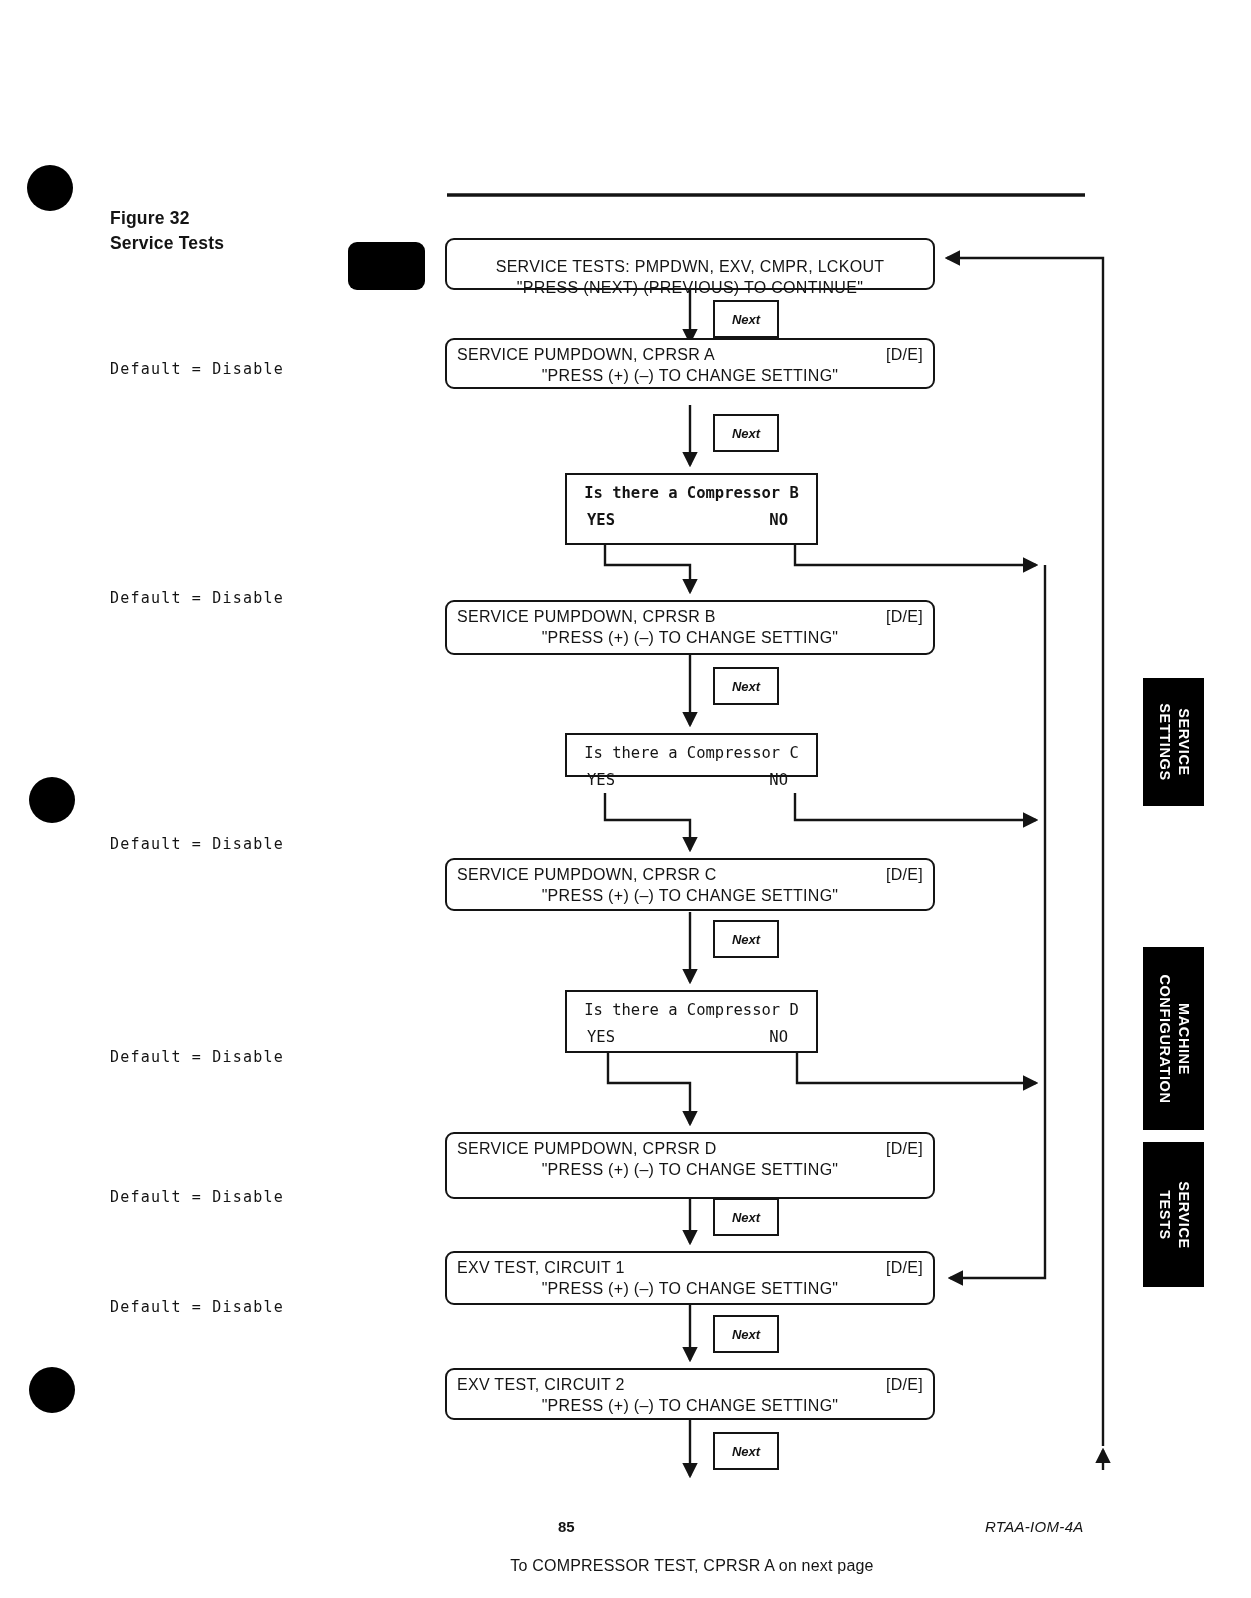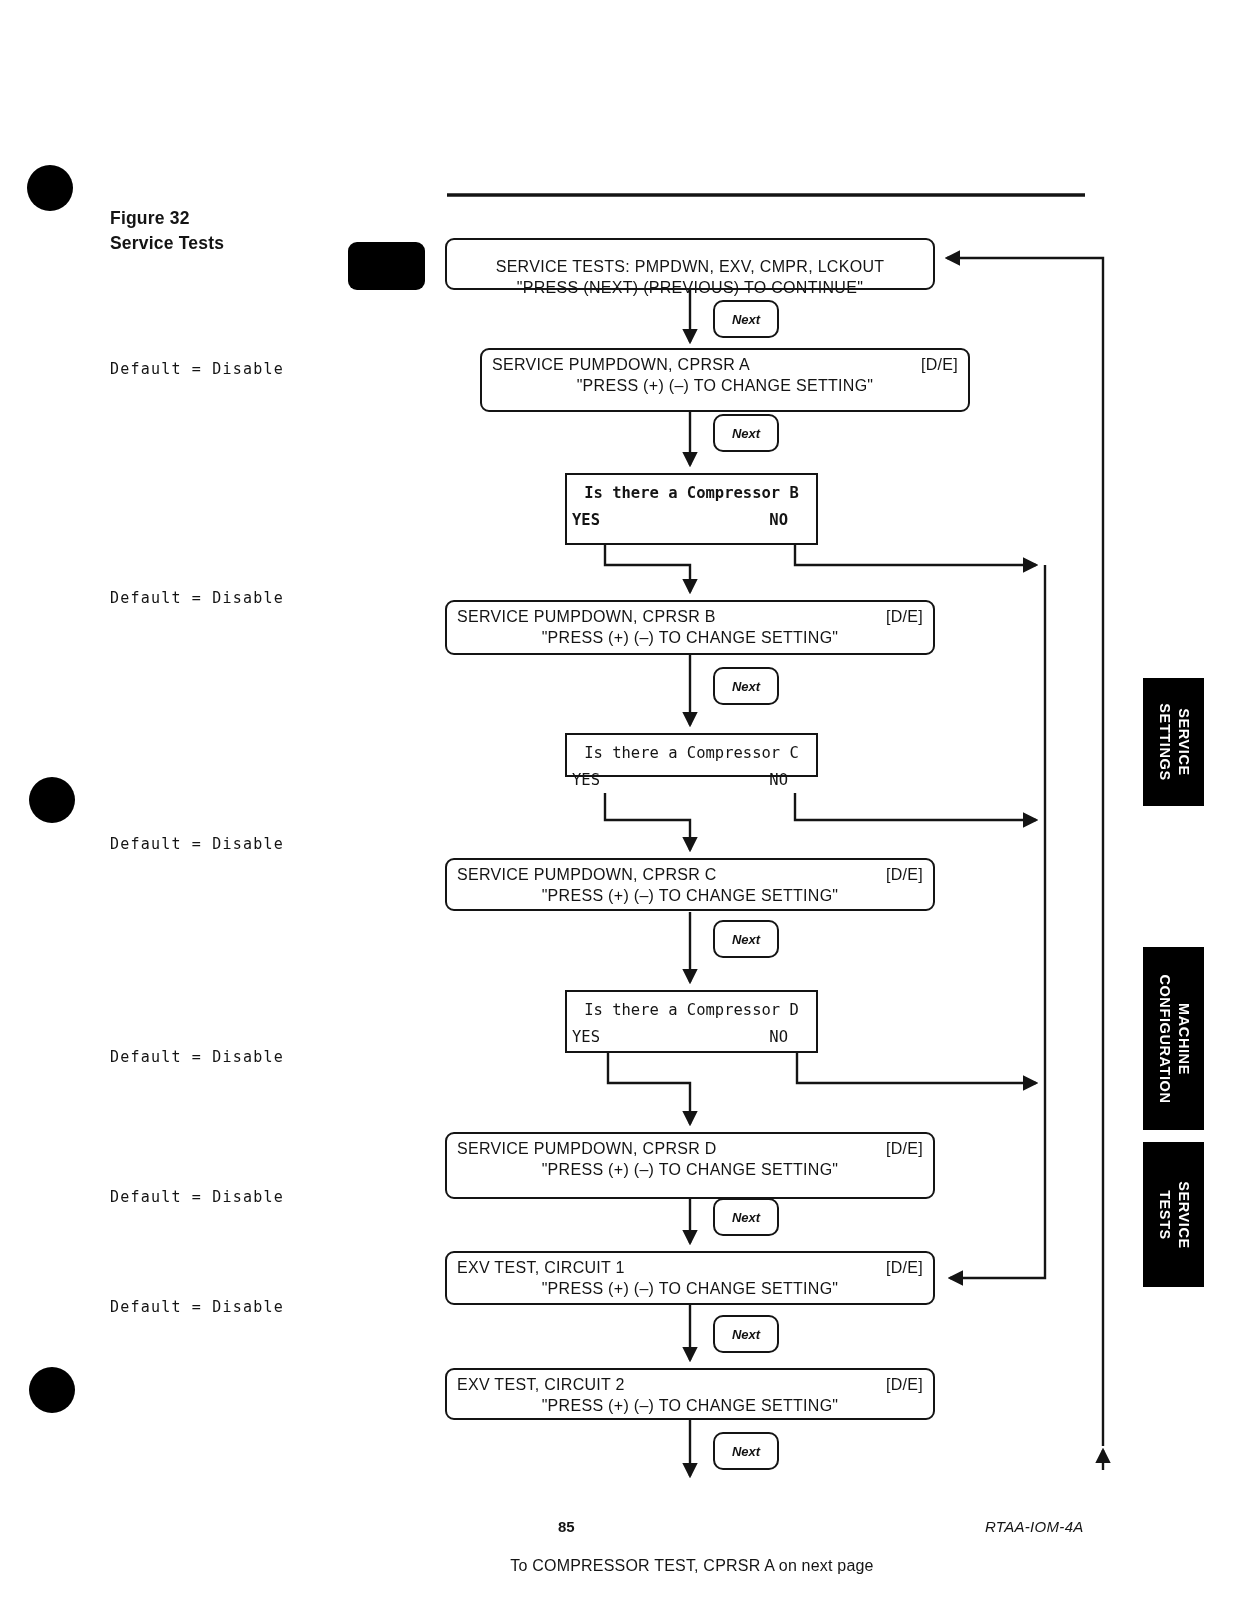--- a/index.html
+++ b/index.html
@@ -26,25 +26,25 @@
   .sbox .row1 { display:flex; justify-content:space-between; padding:6px 10px 0 10px; }
   .sbox .row1c { text-align:center; padding-top:18px; }
   .sbox .row2 { text-align:center; padding:3px 0 7px 0; }
   
   .dbox {
     position:absolute; left:565px; width:253px;
     border:2.5px solid #141414; background:#fff; z-index:2;
     font-family:"DejaVu Sans Mono", monospace; font-size:15.5px; box-sizing:border-box;
   }
   .dbox .q { text-align:center; padding-top:9px; white-space:nowrap; }
-  .dbox .yn { display:flex; justify-content:space-between; padding:9px 28px 10px 5px; }
+  .dbox .yn { display:flex; justify-content:space-between; padding:9px 28px 10px 20px; }
   
   .next {
     position:absolute; left:713px; width:66px; height:38px;
-    border:2.5px solid #141414; border-radius:10px; background:#fff; z-index:2;
+    border:2.5px solid #141414; border-radius:0; background:#fff; z-index:2;
     display:flex; align-items:center; justify-content:center;
     font-size:13px; font-weight:bold; font-style:italic; box-sizing:border-box;
   }
   
   .disp-icon { position:absolute; left:348px; top:242px; width:77px; height:48px; background:#000; border-radius:9px; z-index:2; }
   
   .tab { position:absolute; left:1143px; width:61px; background:#000; z-index:2; }
   .tab-inner {
     position:absolute; top:50%; left:50%;
     transform:translate(-50%,-50%) rotate(90deg);
@@ -112,21 +112,21 @@
     </g>
   </svg>
 
   <div class="disp-icon"></div>
 
   <div class="sbox" style="top:238px; height:52px;">
     <div class="row1c">SERVICE TESTS: PMPDWN, EXV, CMPR, LCKOUT</div>
     <div class="row2">"PRESS (NEXT) (PREVIOUS) TO CONTINUE"</div>
   </div>
 
-  <div class="sbox" style="top:348px; height:64px;margin-left:35px;">
+  <div class="sbox" style="top:338px; height:51px;">
     <div class="row1">
       <span>SERVICE PUMPDOWN, CPRSR A</span>
       <span>[D/E]</span>
     </div>
     <div class="row2">"PRESS (+) (–) TO CHANGE SETTING"</div>
   </div>
 
   <div class="dbox" style="top:473px; height:72px;font-weight:bold;">
     <div class="q">Is there a Compressor B</div>
     <div class="yn">

